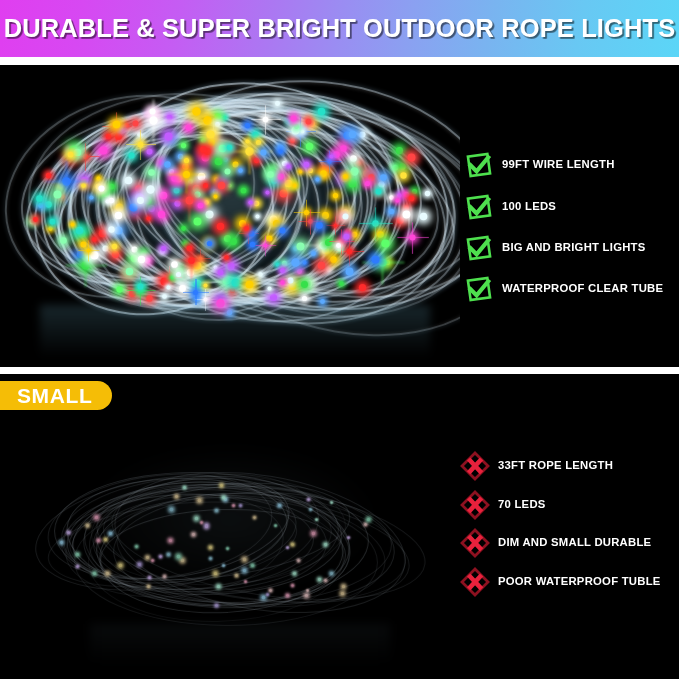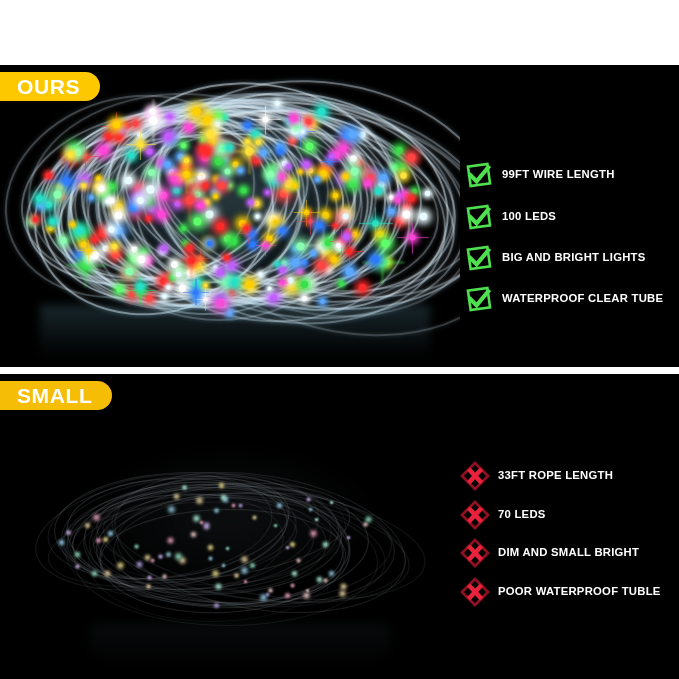--- a/index.html
+++ b/index.html
@@ -213,21 +213,21 @@
     margin-left: -0.8px; margin-top: -13px;
     background: inherit;
     opacity: 0.55;
     filter: blur(0.6px);
   }
 
   
   .features {
     position: absolute;
     right: 0;
-    top: 10px;
+    top: 0;
     width: 219px;
     height: 100%;
     text-decoration: underline;
   }
   .feature-row {
     position: absolute;
     left: 4px;
     display: flex;
     align-items: center;
     height: 30px;
@@ -248,20 +248,23 @@
     white-space: nowrap;
     line-height: 1;
     font-family: "Liberation Sans", sans-serif;
   }
 </style>
 </head>
 <body>
 
 <div id="page">
 
+  <div class="banner">
+    <div class="banner-title">DURABLE &amp; SUPER BRIGHT OUTDOOR ROPE LIGHTS</div>
+  </div>
 
   <div class="white-gap gap-top"></div>
 
   <div class="panel panel-ours">
 
     <div class="photo ours-stage">
       <div class="photo-inner" id="stage-ours">
           <div class="glow-haze"></div>
           <div class="coil" style="width: 254.365px; height: 198.792px; left: 3.46425px; top: 31.6494px; transform: rotate(-16.01deg); opacity: 0.47;"></div>
           <div class="coil" style="width: 242.44px; height: 199.233px; left: 32.768px; top: 49.8377px; transform: rotate(-13.24deg); opacity: 0.92;"></div>
@@ -636,23 +639,20 @@
           <div class="led bright" style="left: 282.3px; top: 217.9px; background: rgb(255, 70, 217); box-shadow: rgb(255, 70, 217) 0px 0px 5px 2.8px; transform: scale(0.87);"></div>
           <div class="led bright" style="left: 331.2px; top: 91.1px; background: rgb(195, 92, 255); box-shadow: rgb(195, 92, 255) 0px 0px 5px 2.8px; transform: scale(0.82);"></div>
           <div class="led bright" style="left: 280px; top: 86.4px; background: rgb(46, 123, 255); box-shadow: rgb(46, 123, 255) 0px 0px 5px 2.8px; transform: scale(0.85);"></div>
           <div class="led bright" style="left: 163.8px; top: 183.2px; background: rgb(195, 92, 255); box-shadow: rgb(195, 92, 255) 0px 0px 5px 2.8px; transform: scale(1);"></div>
           <div class="led bright" style="left: 189.4px; top: 183.8px; background: rgb(255, 43, 43); box-shadow: rgb(255, 43, 43) 0px 0px 5px 2.8px; transform: scale(1.1);"></div>
           <div class="led bright" style="left: 196px; top: 46.6px; background: rgb(255, 208, 0); box-shadow: rgb(255, 208, 0) 0px 0px 5px 2.8px; transform: scale(1.69);"></div>
           <div class="reflection"></div>
         </div>
     </div>
 
-    <div class="badge badge-ours">
-      <span class="badge-label">OURS</span>
-    </div>
 
     <div class="features">
 
       <div class="feature-row" style="top:85px;">
         <span class="feature-icon">
           <svg width="30" height="30" viewBox="0 0 30 30">
             <rect x="5.2" y="5.2" width="19.6" height="19.6" transform="rotate(-8 15 15)" fill="none" stroke="#4ee04e" stroke-width="2.6"></rect>
             <path d="M6.5 15.2 L12.6 21.4 L24.2 7.4" fill="none" stroke="#4ee04e" stroke-width="4.2" stroke-linecap="square" stroke-linejoin="miter"></path>
           </svg>
         </span>
@@ -837,21 +837,21 @@
         <span class="feature-text">70 LEDS</span>
       </div>
 
       <div class="feature-row" style="top:154px;left:0px;">
         <span class="feature-icon">
           <svg width="30" height="30" viewBox="0 0 30 30">
             <rect x="5.8" y="5.8" width="18.4" height="18.4" transform="rotate(45 15 15)" fill="none" stroke="#8d1120" stroke-width="2.8"></rect>
             <path d="M8.6 8.0 L21.6 21.8 M21.6 8.0 L8.6 21.8" fill="none" stroke="#e8213c" stroke-width="4.6" stroke-linecap="butt"></path>
           </svg>
         </span>
-        <span class="feature-text">DIM AND SMALL BRIGHT</span>
+        <span class="feature-text">DIM AND SMALL DURABLE</span>
       </div>
 
       <div class="feature-row" style="top:193px;left:0px;">
         <span class="feature-icon">
           <svg width="30" height="30" viewBox="0 0 30 30">
             <rect x="5.8" y="5.8" width="18.4" height="18.4" transform="rotate(45 15 15)" fill="none" stroke="#8d1120" stroke-width="2.8"></rect>
             <path d="M8.6 8.0 L21.6 21.8 M21.6 8.0 L8.6 21.8" fill="none" stroke="#e8213c" stroke-width="4.6" stroke-linecap="butt"></path>
           </svg>
         </span>
         <span class="feature-text">POOR WATERPROOF TUBLE</span>

